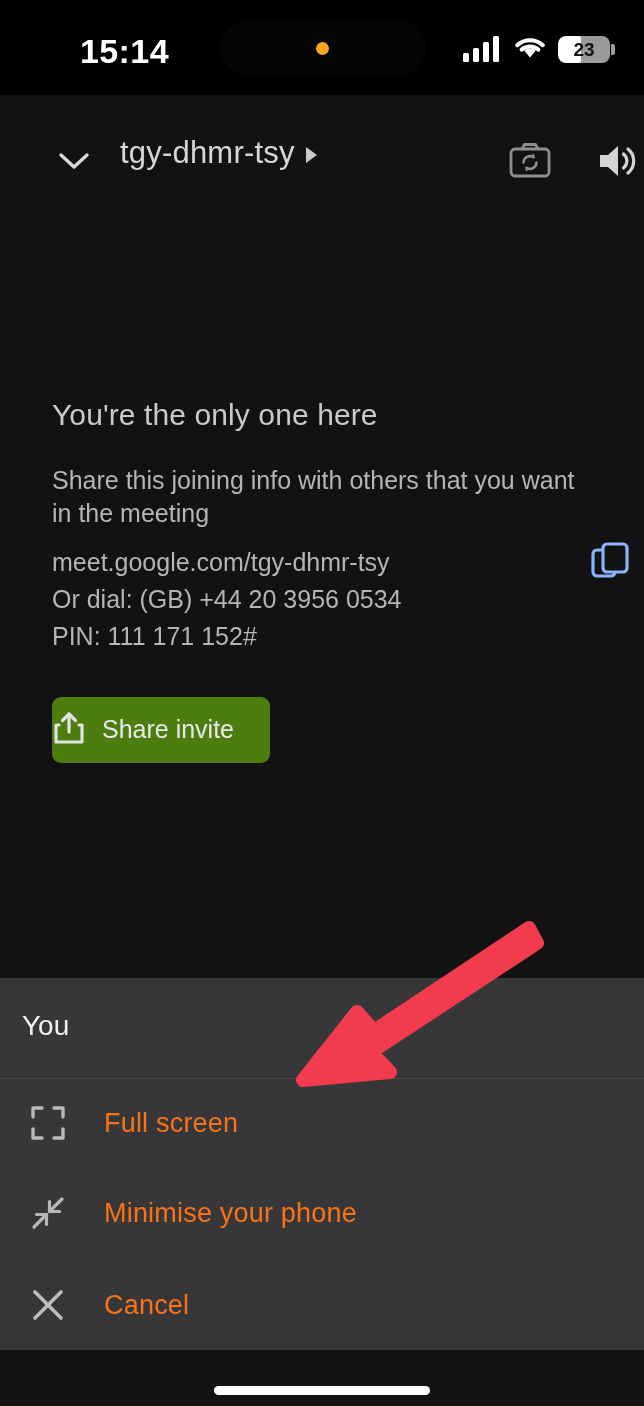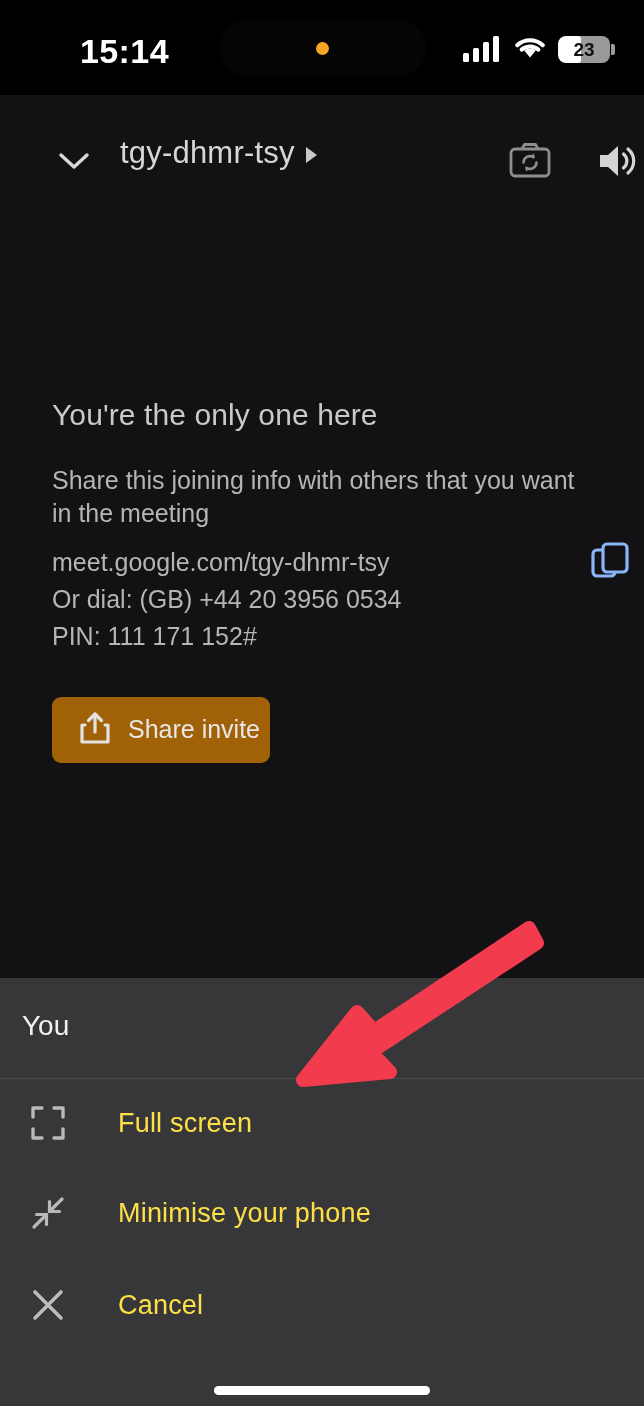--- a/index.html
+++ b/index.html
@@ -122,33 +122,32 @@
     position:absolute; left:535px; top:142px;
     width:46px; height:46px;
   }
   #more-numbers {
     margin-top:28px;
     font-size:25px; color:#8ab4f8; letter-spacing:0.1px;
   }
   #share-invite-btn {
     margin-top:42px;
     width:218px; height:66px;
-    background:#a16207;
+    background:#4d7c0f;
     border-radius:9px;
     display:flex; align-items:center; gap:16px;
-    padding-left:26px;
   }
   #share-invite-label {
     font-size:25px; color:#e8e8e8;
   }
 
   
   #bottom-sheet {
     position:absolute; left:0; top:978px;
-    width:644px; height:428px;
+    width:644px; height:372px;
     background:#37373A;
     z-index:25;
   }
   #sheet-title {
     position:absolute; left:22px; top:32px;
     font-size:28px; color:#f1f1f1;
   }
   #sheet-divider {
     position:absolute; left:0; top:100px;
     width:644px; height:1px; background:#4a4a4d;
@@ -157,22 +156,22 @@
     position:absolute; left:0;
     width:644px; height:90px;
     display:flex; align-items:center;
   }
   .sheet-row-icon {
     position:absolute; left:26px;
     width:44px; height:44px;
     display:flex; align-items:center; justify-content:center;
   }
   .sheet-row-label {
-    position:absolute; left:118px;
-    font-size:27px; color:#fde047;
+    position:absolute; left:104px;
+    font-size:27px; color:#f97316;
     letter-spacing:0.2px;
   }
   #row-fullscreen { top:100px; }
   #row-minimise  { top:190px; }
   #row-cancel    { top:282px; }
 
   #home-indicator {
     position:absolute; left:50%; top:1386px;
     transform:translateX(-50%);
     width:216px; height:9px;

